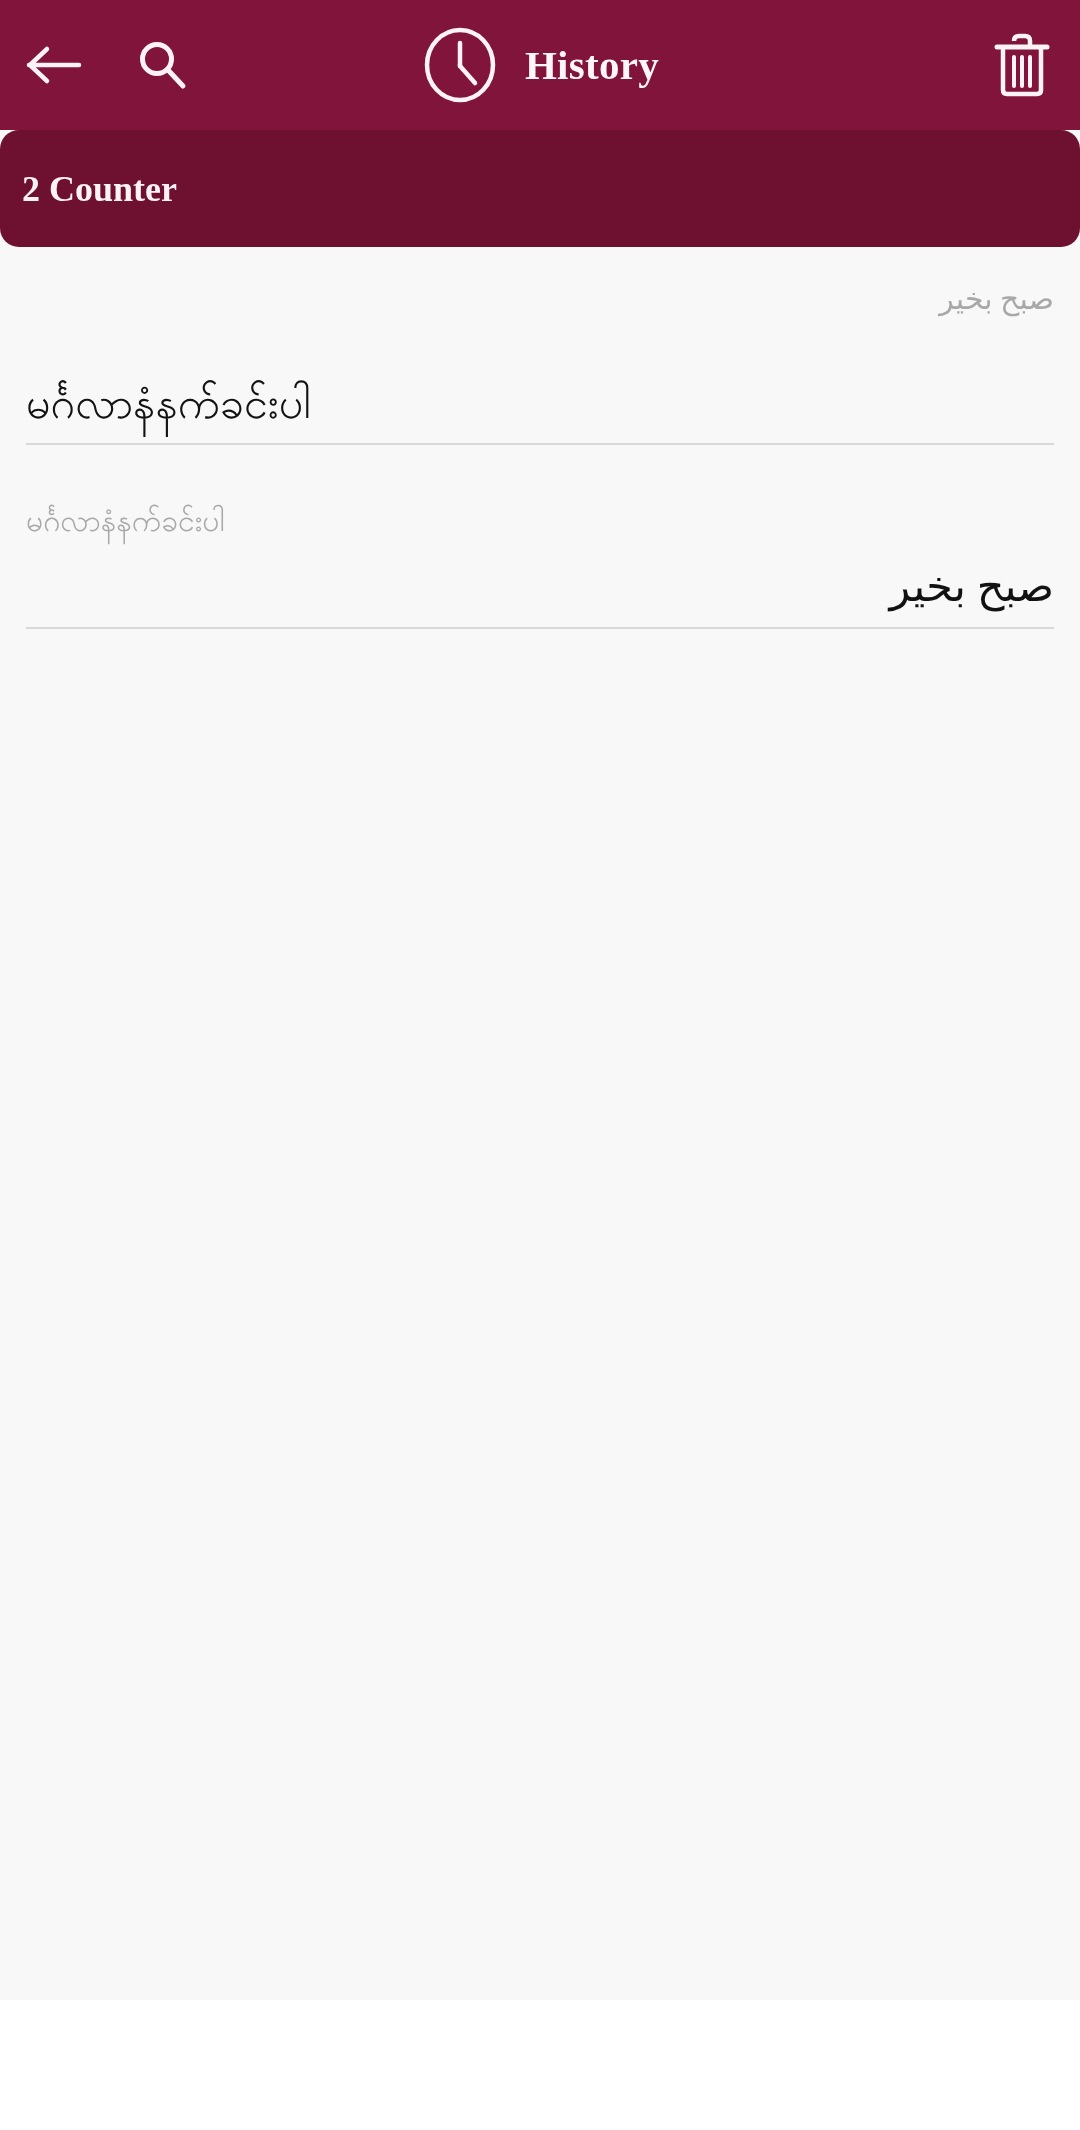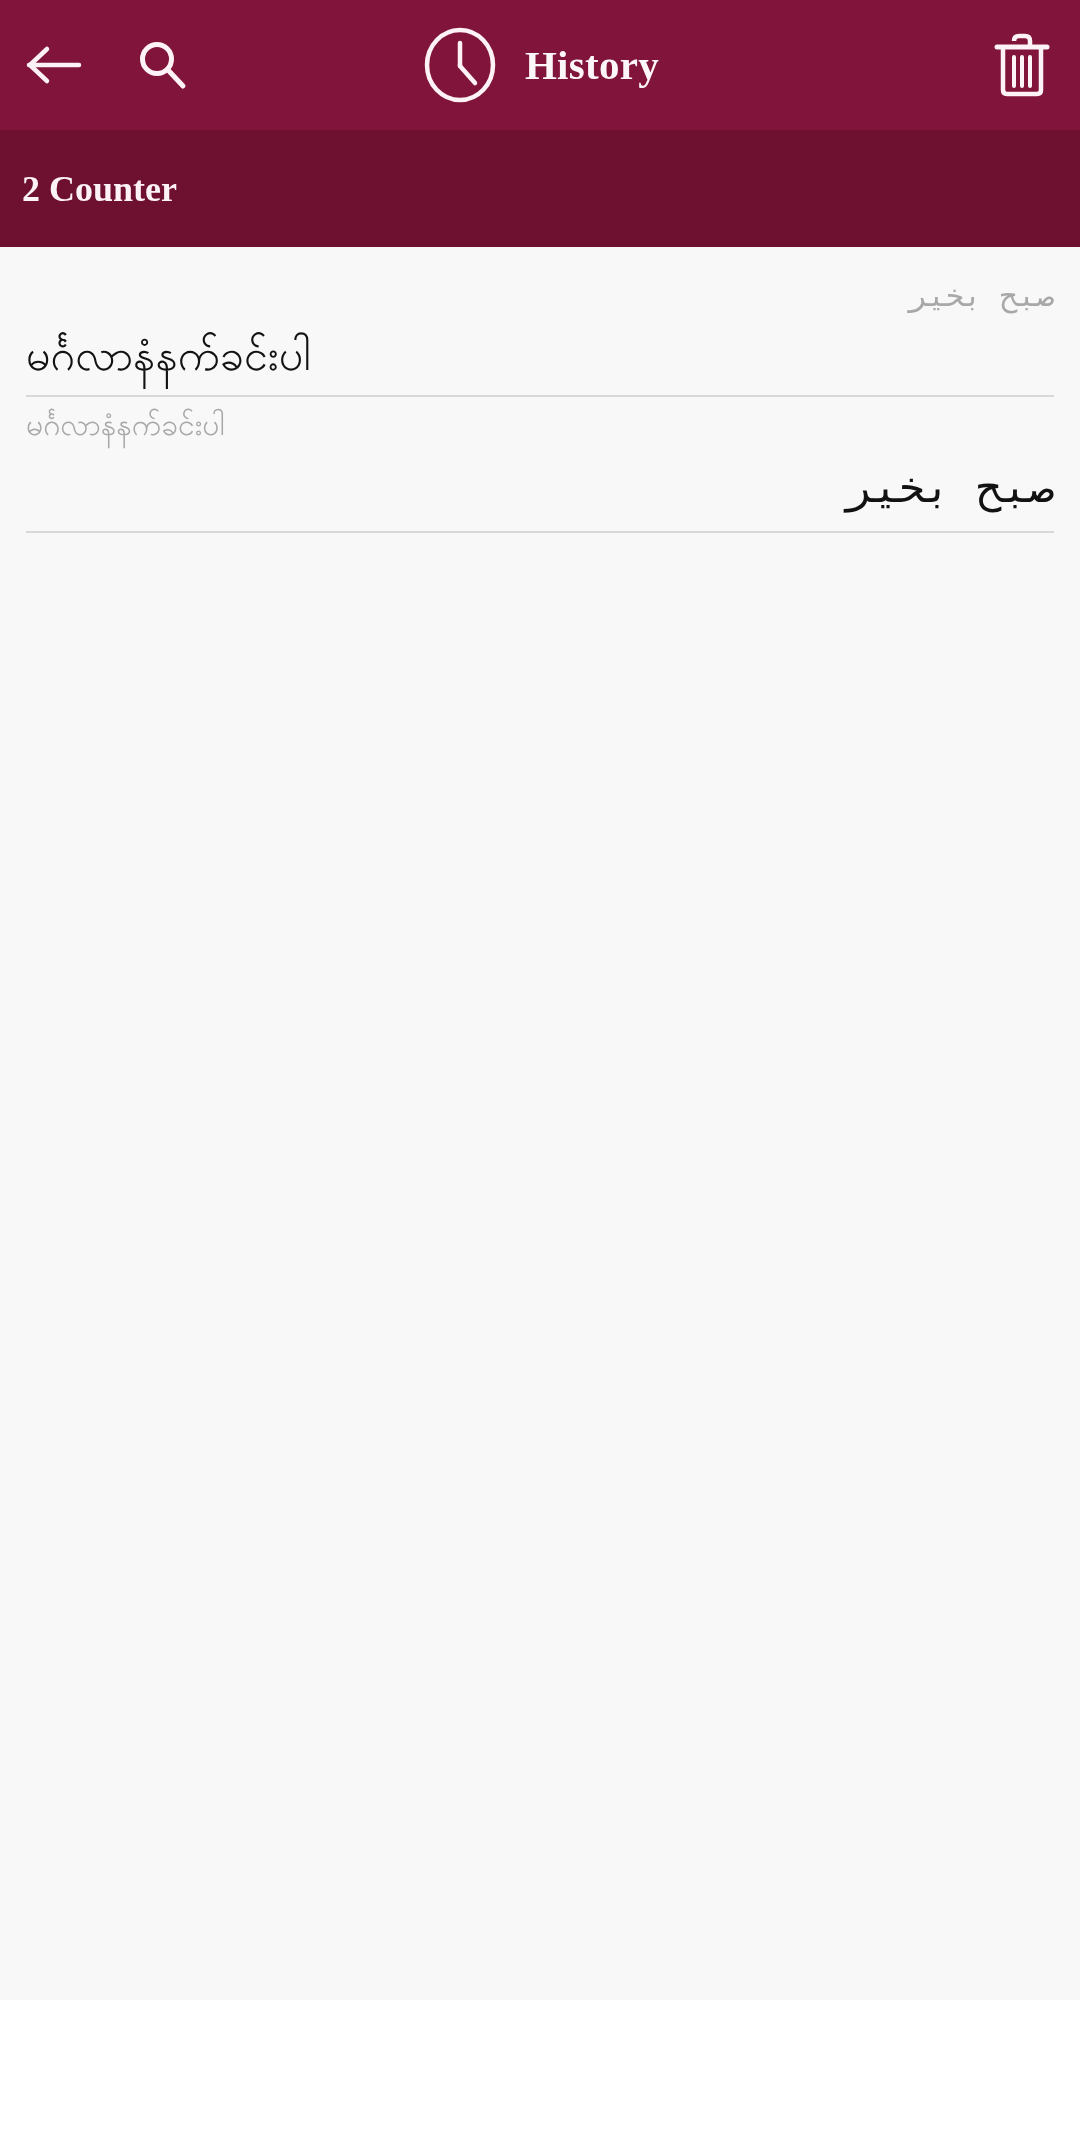--- a/index.html
+++ b/index.html
@@ -76,20 +76,21 @@
 
   
   .subbar {
     height: 117px;
     min-height: 117px;
     background: #6e1030;
     display: flex;
     align-items: center;
     box-sizing: border-box;
     padding: 0 30px 0 22px;
+    border-radius: 19px;
   }
   .counter-label {
     color: #fdf2f5;
     font-size: 36px;
     font-weight: 700;
     line-height: 1;
   }
   .sort-group {
     margin-left: auto;
     display: flex;
@@ -149,23 +150,23 @@
     white-space: nowrap;
   }
   .line-primary {
     color: #121212;
     font-size: 43px;
     line-height: 1.5;
     min-height: 66px;
     white-space: nowrap;
   }
   .rtl { direction: rtl; text-align: right; unicode-bidi: isolate; }
-  .ltr { direction: ltr; text-align: left; unicode-bidi: isolate; }
+  .ltr { direction: ltr; text-align: left; unicode-bidi: isolate; margin-top: 48px; }
   .mm { font-family: "DejaVu Sans", "Liberation Sans", sans-serif; }
-  .ar { font-family: Liberation Mono, monospace; }
+  .ar { font-family: Liberation Serif, serif; }
 
   .row1-pad { padding-top: 22px; }
   .row2-pad { padding-top: 6px; }
   .gap-sm { height: 10px; }
 </style>
 </head>
 <body>
 
 <div class="screen">
 

